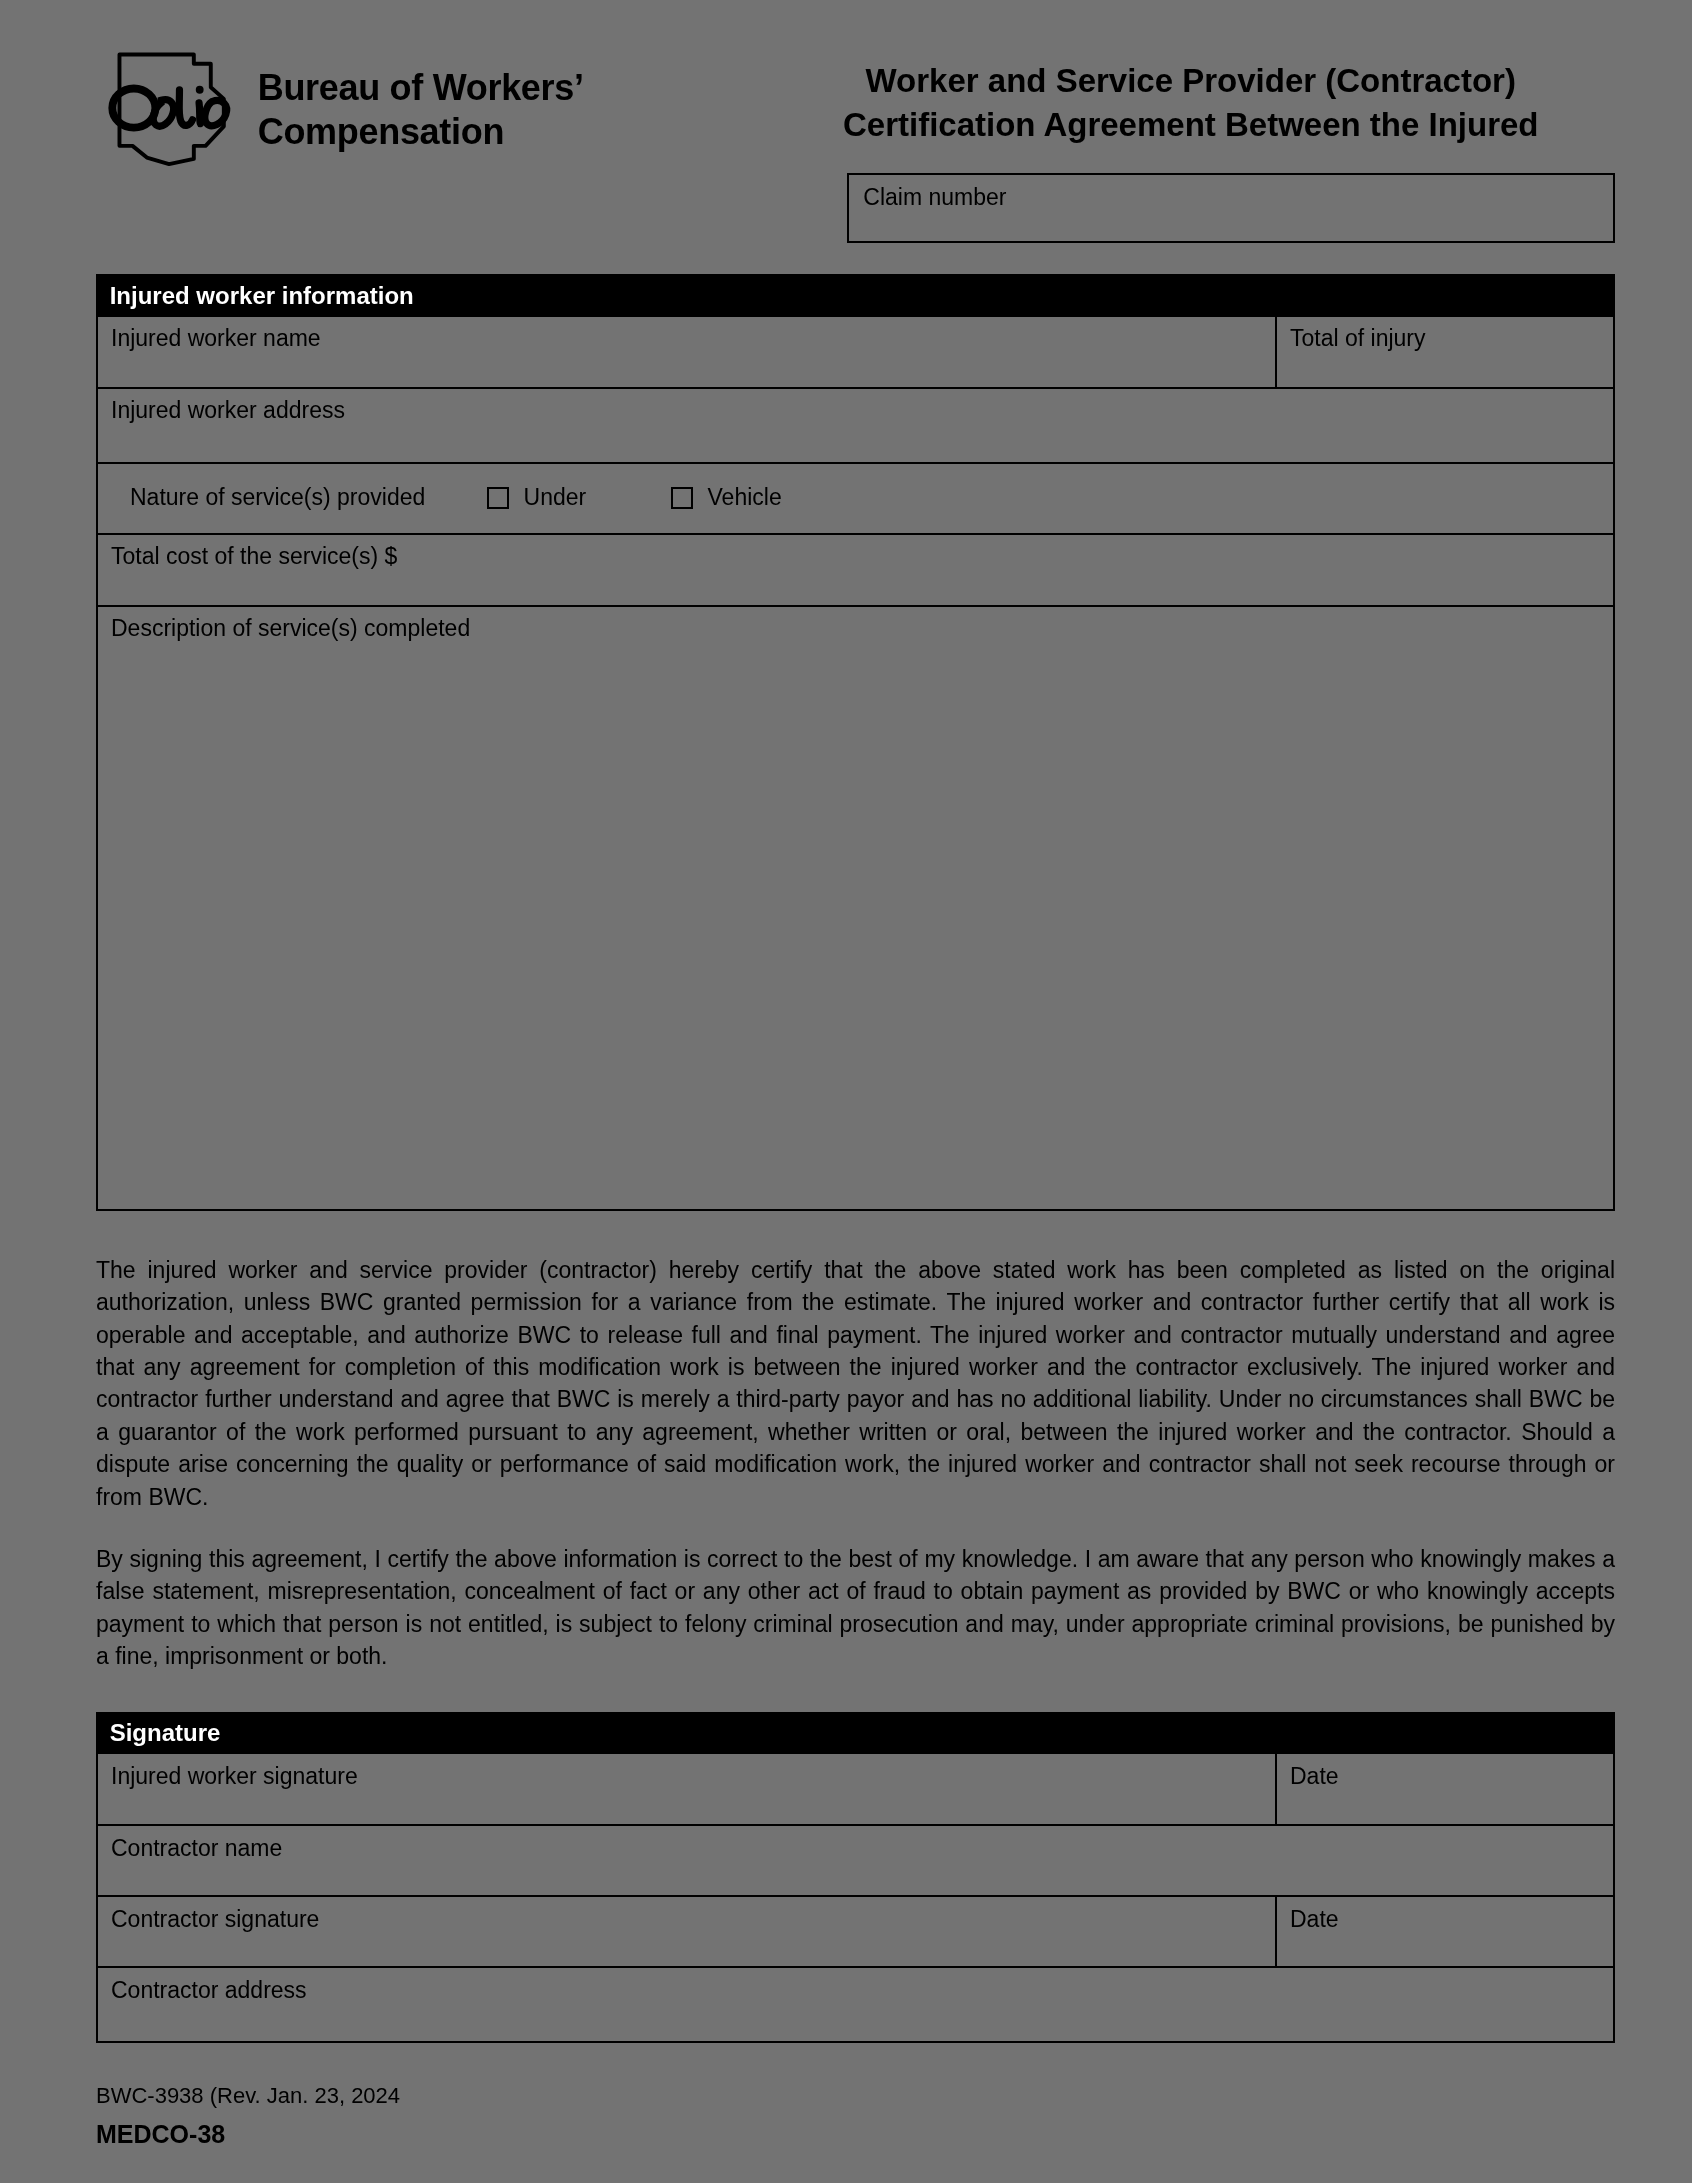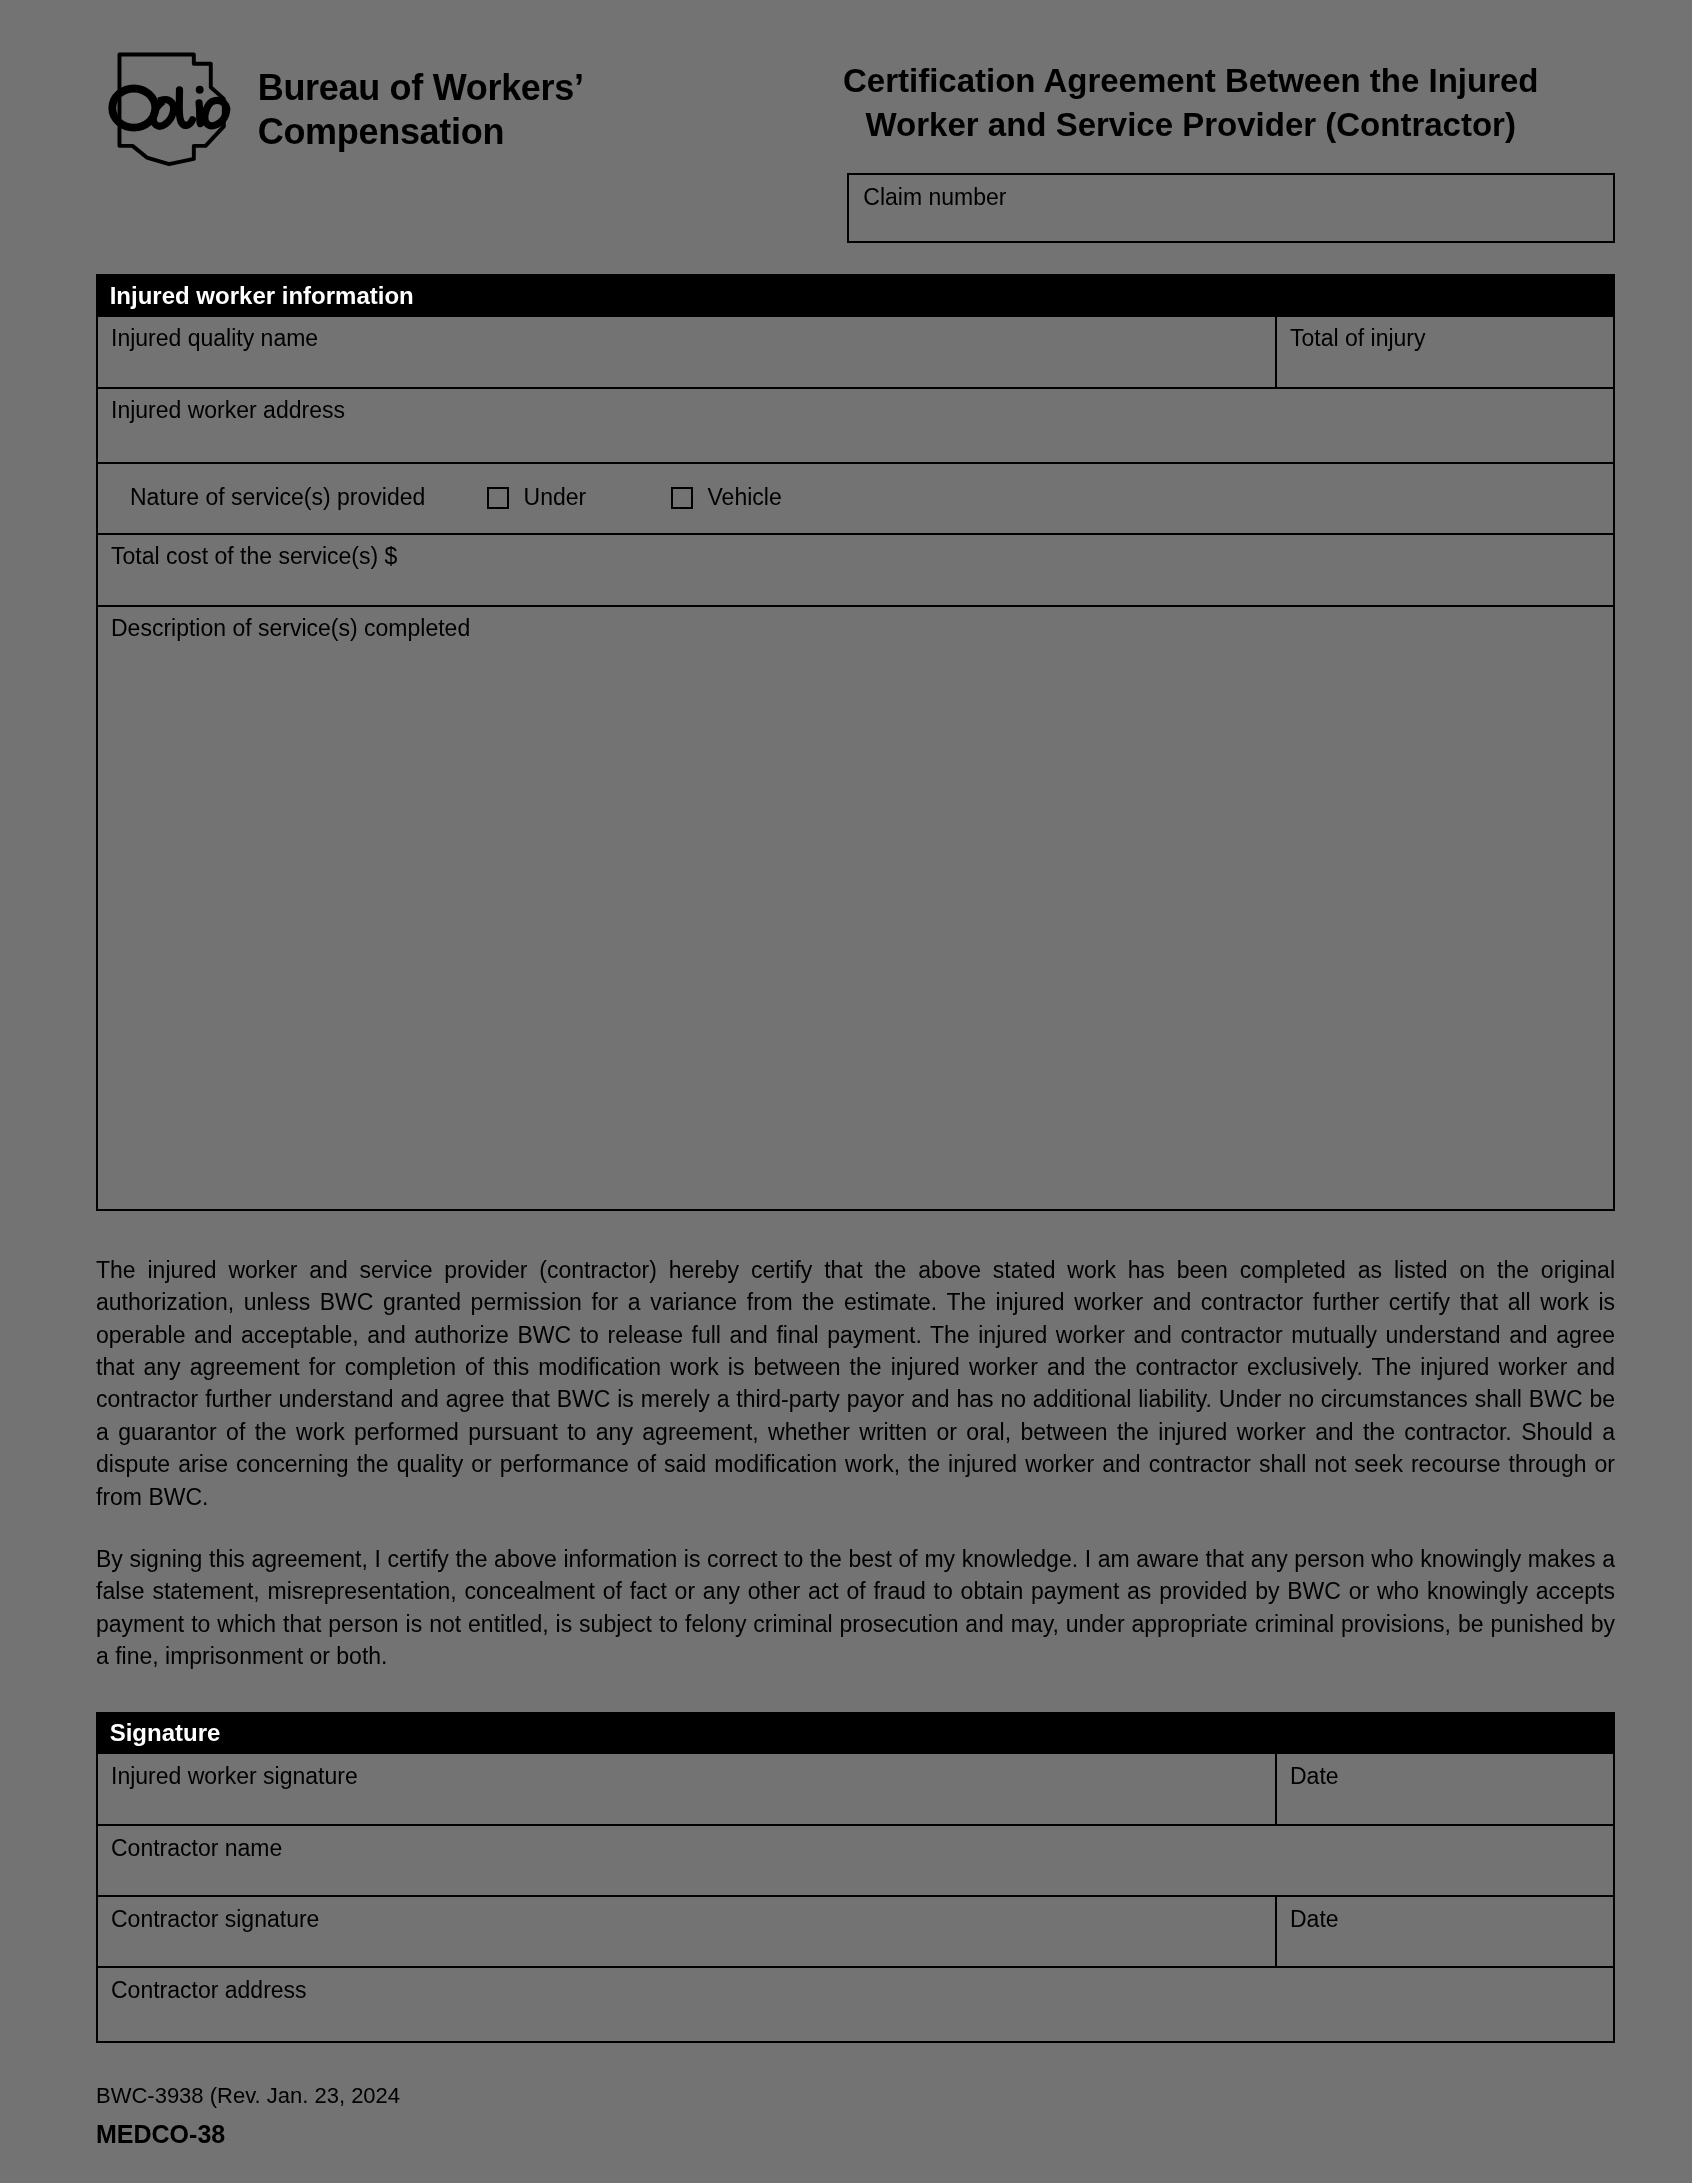--- a/index.html
+++ b/index.html
@@ -168,37 +168,37 @@
             <path d="M160 38 c16 -6 26 6 21 20 c-5 14 -22 22 -29 14 c-7 -8 -1 -28 8 -34 z" fill="none" stroke="#000" stroke-width="11"></path>
           </g>
         </svg>
       </div>
       <div class="agency-name">
         <div>Bureau of Workers’</div>
         <div>Compensation</div>
       </div>
     </div>
     <div class="form-title">
+      <div>Worker and Service Provider (Contractor)</div>
       <div>Certification Agreement Between the Injured</div>
-      <div>Worker and Service Provider (Contractor)</div>
     </div>
   </div>
 
   <div class="claim-row">
     <div class="claim-box">
       <span>Claim number</span>
     </div>
   </div>
 
   <div class="form-table">
     <div class="section-bar">Injured worker information</div>
 
     <div class="row first">
       <div class="cell left h-100">
-        <span>Injured quality name</span>
+        <span>Injured worker name</span>
       </div>
       <div class="cell right h-100">
         <span>Total of injury</span>
       </div>
     </div>
 
     <div class="row">
       <div class="cell left h-112">
         <span>Injured worker address</span>
       </div>

